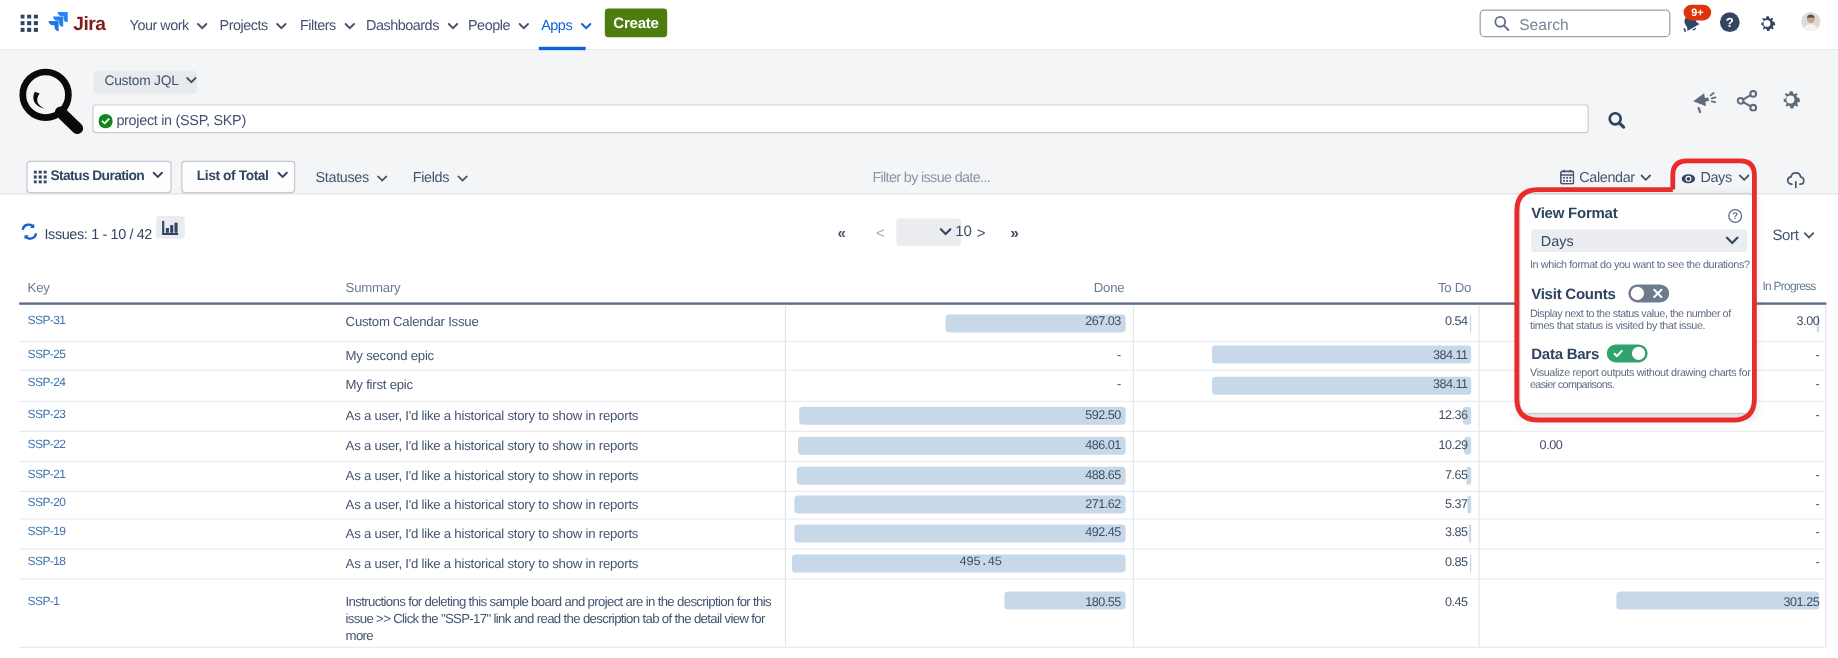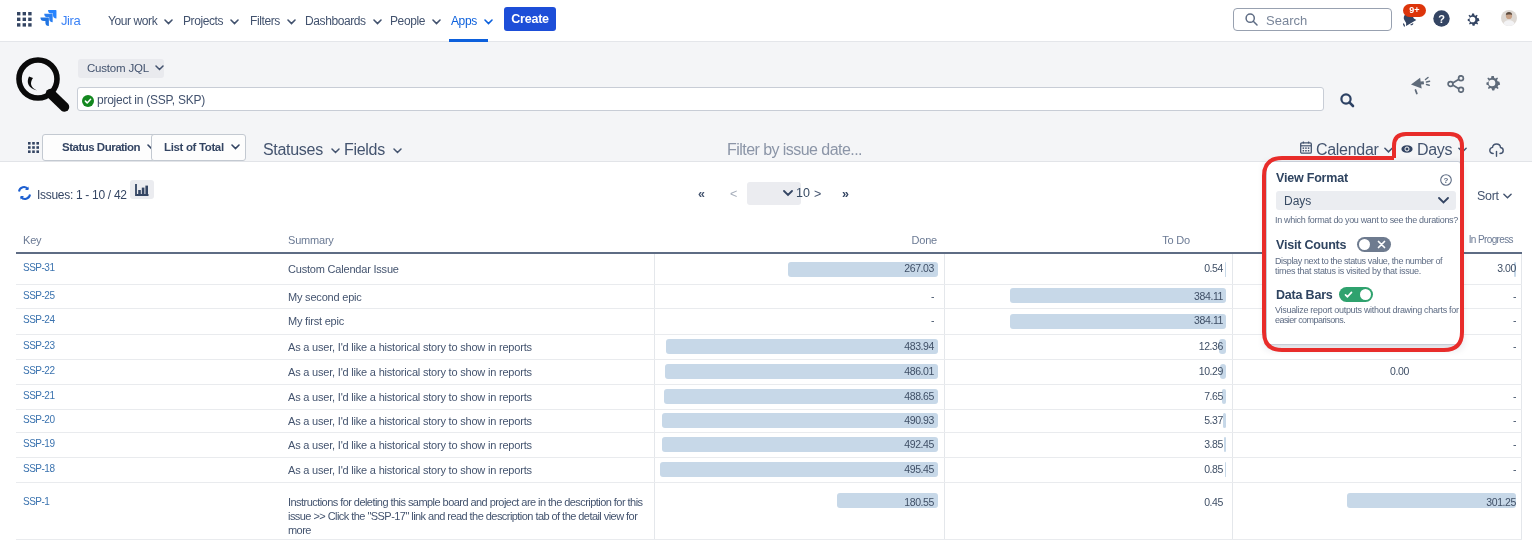--- a/index.html
+++ b/index.html
@@ -8,38 +8,38 @@
 .abs { position:absolute; }
 #canvas { position:relative; width:1532px; height:548px; }
 
 
 #nav { position:absolute; left:0; top:0; width:1532px; height:42px; background:#fff;
   border-bottom:1px solid #e4e6ea; }
 .navitem { position:absolute; top:0; height:42px; line-height:42px; font-size:12px;
   color:#42526e; letter-spacing:-0.4px; white-space:nowrap; }
 .chev { display:inline-block; vertical-align:middle; margin-left:4px; }
 #createbtn { position:absolute; left:504px; top:7px; width:52px; height:24px;
-  background:#1d4ed8; color:#fff; font-size:12.5px; font-weight:bold;
+  background:#4d7c0f; color:#fff; font-size:12.5px; font-weight:bold;
   border-radius:3px; text-align:center; line-height:24px; letter-spacing:-0.2px; }
 #appsunder { position:absolute; left:449px; top:39px; width:39px; height:3px; background:#0c60dc; }
 
 
 #grayband { position:absolute; left:0; top:42px; width:1532px; height:120px;
   background:#f4f5f7; border-bottom:1px solid #e2e4e8; }
 #jqlchip { position:absolute; left:78px; top:59px; width:86px; height:19px; background:#e9eaee;
   border-radius:3px; font-size:11.5px; color:#42526e; line-height:19px; padding:0 0 0 9px; letter-spacing:-0.2px; white-space:nowrap; }
 #jqlinput { position:absolute; left:77px; top:87px; width:1247px; height:24px;
   background:#fff; border:1px solid #c8cdd6; border-radius:3px; }
 #jqltext { position:absolute; left:97px; top:93px; font-size:12px; color:#42526e; letter-spacing:-0.25px; }
 
 
 .tbtn { position:absolute; top:134px; height:27px; background:#fdfdfd;
   border:1px solid #c3c9d1; border-radius:3px; font-size:11.5px; font-weight:bold;
   color:#344563; line-height:25px; white-space:nowrap; letter-spacing:-0.5px; }
-.tlabel { position:absolute; top:141px; font-size:16px; color:#44546f; white-space:nowrap; letter-spacing:-0.3px; }
+.tlabel { position:absolute; top:141px; font-size:12px; color:#44546f; white-space:nowrap; letter-spacing:-0.3px; }
 
 
 #issuesline { position:absolute; left:37px; top:188px; font-size:12px; color:#344563; letter-spacing:-0.3px; }
 #chartbtn { position:absolute; left:130px; top:180px; width:24px; height:19px;
   background:#ebecf0; border-radius:3px; }
 .pgel { position:absolute; top:187px; font-size:12.5px; color:#44546f; }
 #pgsel { position:absolute; left:747px; top:182px; width:54px; height:23px;
   background:#ebecf0; border-radius:3px; font-size:12.5px; color:#374a63; }
 
 
@@ -77,21 +77,21 @@
     <rect x="0" y="11.2" width="3.4" height="3.4"></rect>
         <rect x="5.6" y="11.2" width="3.4" height="3.4"></rect>
         <rect x="11.2" y="11.2" width="3.4" height="3.4"></rect>
   </g>
 </svg>
 <svg class="abs" style="left:40px;top:10px" width="17" height="17" viewBox="0 2 12.4 12.4">
   <path d="M6 7.54H.31a2.57 2.57 0 0 0 2.57 2.57h1.05v1.01A2.57 2.57 0 0 0 6.47 13.7V8a.47.47 0 0 0-.47-.46z" fill="#2175e2"></path>
   <path d="M8.77 4.77H3.08a2.57 2.57 0 0 0 2.57 2.57H6.7v1.01a2.57 2.57 0 0 0 2.54 2.57V5.24a.47.47 0 0 0-.47-.47z" fill="#2b7ff0"></path>
   <path d="M11.53 2H5.84a2.57 2.57 0 0 0 2.57 2.57h1.05v1.01A2.57 2.57 0 0 0 12 8.15V2.47A.47.47 0 0 0 11.53 2z" fill="#2684ff"></path>
 </svg>
-<div class="navitem" style="left:61px; font-size:13px; font-weight:normal; color:#3b82f6; letter-spacing:-0.4px;">Jira</div>
+<div class="navitem" style="left:61px; font-size:16px; font-weight:bold; color:#7f1d1d; letter-spacing:-0.4px;">Jira</div>
 <div class="navitem" style="left:108px">Your work <svg class="chev" width="9" height="6" viewBox="0 0 9 6">
         <path d="M1 1l3.5 3.5L8 1" stroke="#42526e" stroke-width="1.6" fill="none" stroke-linecap="round"></path>
       </svg></div>
 <div class="navitem" style="left:183px">Projects <svg class="chev" width="9" height="6" viewBox="0 0 9 6">
         <path d="M1 1l3.5 3.5L8 1" stroke="#42526e" stroke-width="1.6" fill="none" stroke-linecap="round"></path>
       </svg></div>
 <div class="navitem" style="left:250px">Filters <svg class="chev" width="9" height="6" viewBox="0 0 9 6">
         <path d="M1 1l3.5 3.5L8 1" stroke="#42526e" stroke-width="1.6" fill="none" stroke-linecap="round"></path>
       </svg></div>
 <div class="navitem" style="left:305px">Dashboards <svg class="chev" width="9" height="6" viewBox="0 0 9 6">
@@ -170,21 +170,21 @@
   <circle cx="3.5" cy="9" r="2.4" fill="none" stroke="#5f6b7a" stroke-width="1.7"></circle>
   <circle cx="14" cy="3.2" r="2.4" fill="none" stroke="#5f6b7a" stroke-width="1.7"></circle>
   <circle cx="14" cy="14.8" r="2.4" fill="none" stroke="#5f6b7a" stroke-width="1.7"></circle>
   <path d="M5.7 7.9 L11.9 4.3 M5.7 10.1 L11.9 13.7" stroke="#5f6b7a" stroke-width="1.7"></path>
 </svg>
 <svg class="abs" style="left:1482px;top:73px" width="20" height="20" viewBox="0 0 24 24">
   <path fill="#5f6b7a" d="M12 8a4 4 0 1 0 0 8 4 4 0 0 0 0-8zm9.7 5.4-.1.7-2.2.5a7.7 7.7 0 0 1-.7 1.6l1.2 1.9-1 1-1.9-1.2a7.7 7.7 0 0 1-1.6.7l-.5 2.2-.7.1h-1.4l-.7-.1-.5-2.2a7.7 7.7 0 0 1-1.6-.7l-1.9 1.2-1-1 1.2-1.9a7.7 7.7 0 0 1-.7-1.6l-2.2-.5-.1-.7v-1.4l.1-.7 2.2-.5a7.7 7.7 0 0 1 .7-1.6L6.4 6.4l1-1 1.9 1.2a7.7 7.7 0 0 1 1.6-.7l.5-2.2.7-.1h1.4l.7.1.5 2.2a7.7 7.7 0 0 1 1.6.7l1.9-1.2 1 1-1.2 1.9a7.7 7.7 0 0 1 .7 1.6l2.2.5.1.7z"></path>
   <circle cx="12" cy="12" r="2.4" fill="#f4f5f7"></circle>
 </svg>
 
-<div class="tbtn" style="left:22px;width:121px;padding-left:19px;margin-left:20px;">Status Duration <svg class="chev" width="9" height="6" viewBox="0 0 9 6" style="margin-top:-2px">
+<div class="tbtn" style="left:22px;width:121px;padding-left:19px;">Status Duration <svg class="chev" width="9" height="6" viewBox="0 0 9 6" style="margin-top:-2px">
         <path d="M1 1l3.5 3.5L8 1" stroke="#344563" stroke-width="1.6" fill="none" stroke-linecap="round"></path>
       </svg></div>
 <svg class="abs" style="left:28px;top:142px" width="11" height="11" viewBox="0 0 11 11">
   <g fill="#344563">
     <rect x="0" y="0" width="2.6" height="2.6"></rect>
         <rect x="4.2" y="0" width="2.6" height="2.6"></rect>
         <rect x="8.4" y="0" width="2.6" height="2.6"></rect>
     <rect x="0" y="4.2" width="2.6" height="2.6"></rect>
         <rect x="4.2" y="4.2" width="2.6" height="2.6"></rect>
         <rect x="8.4" y="4.2" width="2.6" height="2.6"></rect>
@@ -255,21 +255,21 @@
     </div>
 <div class="pgel" style="left:814px;color:#44546f">&gt;</div>
 <div class="pgel" style="left:842px;color:#344563;font-weight:bold;letter-spacing:-1px;">»</div>
 <div class="pgel" style="left:1477px;top:189px;letter-spacing:-0.3px">Sort <svg class="chev" style="margin-left:1px" width="9" height="7" viewBox="0 0 10 7">
         <path d="M1 1l4 4L9 1" stroke="#44546f" stroke-width="1.6" fill="none" stroke-linecap="round"></path>
       </svg></div>
 
 <div class="th" style="left:23px">Key</div>
 <div class="th" style="left:288px">Summary</div>
 <div class="th" style="left:837px;width:100px;text-align:right">Done</div>
-<div class="th" style="left:1126px;width:100px;text-align:center">To Do</div>
+<div class="th" style="left:1126px;width:100px;text-align:right">To Do</div>
 <div class="th" style="left:1413px;width:100px;text-align:right;font-size:10px;letter-spacing:-0.62px">In Progress</div>
 <div id="headrule"></div>
 <div class="vline" style="left:654px;top:254px;height:285px"></div>
 <div class="vline" style="left:944px;top:254px;height:285px"></div>
 <div class="vline" style="left:1232px;top:254px;height:285px"></div>
 <div class="vline" style="left:1521px;top:254px;height:285px"></div>
 <div id="rows">
 <div class="rline" style="top:284px"></div>
 <div class="key" style="top:262px">SSP-31</div>
 <div class="sum" style="top:262px;line-height:14px;">Custom Calendar Issue</div>
@@ -290,61 +290,61 @@
 <div class="key" style="top:314px">SSP-24</div>
 <div class="sum" style="top:314px;line-height:14px;">My first epic</div>
 <div class="num" style="left:700px;top:314px;width:234px;text-align:right;">-</div>
 <div class="bar" style="left:1010px;top:314px;width:216px;"></div>
 <div class="num" style="left:990px;top:314px;width:233px;text-align:right;">384.11</div>
 <div class="num" style="left:1283px;top:314px;width:233px;text-align:right;">-</div>
 <div class="rline" style="top:359px"></div>
 <div class="key" style="top:340px">SSP-23</div>
 <div class="sum" style="top:340px;line-height:14px;">As a user, I'd like a historical story to show in reports</div>
 <div class="bar" style="left:666px;top:339px;width:272px;"></div>
-<div class="num" style="left:700px;top:340px;width:234px;text-align:right;">483.94</div>
+<div class="num" style="left:700px;top:340px;width:234px;text-align:right;">592.50</div>
 <div class="bar" style="left:1219px;top:339px;width:7px;"></div>
 <div class="num" style="left:990px;top:340px;width:233px;text-align:right;">12.36</div>
 <div class="num" style="left:1283px;top:340px;width:233px;text-align:right;">-</div>
 <div class="rline" style="top:384px"></div>
 <div class="key" style="top:365px">SSP-22</div>
 <div class="sum" style="top:365px;line-height:14px;">As a user, I'd like a historical story to show in reports</div>
 <div class="bar" style="left:665px;top:364px;width:273px;"></div>
 <div class="num" style="left:700px;top:365px;width:234px;text-align:right;">486.01</div>
 <div class="bar" style="left:1220px;top:364px;width:6px;"></div>
 <div class="num" style="left:990px;top:365px;width:233px;text-align:right;">10.29</div>
-<div class="num" style="left:1283px;top:365px;width:233px;text-align:center;">0.00</div>
+<div class="num" style="left:1283px;top:365px;width:233px;text-align:left;">0.00</div>
 <div class="rline" style="top:409px"></div>
 <div class="key" style="top:390px">SSP-21</div>
 <div class="sum" style="top:390px;line-height:14px;">As a user, I'd like a historical story to show in reports</div>
 <div class="bar" style="left:664px;top:389px;width:274px;"></div>
 <div class="num" style="left:700px;top:390px;width:234px;text-align:right;">488.65</div>
 <div class="bar" style="left:1222px;top:389px;width:4px;"></div>
 <div class="num" style="left:990px;top:390px;width:233px;text-align:right;">7.65</div>
 <div class="num" style="left:1283px;top:390px;width:233px;text-align:right;">-</div>
 <div class="rline" style="top:432px"></div>
 <div class="key" style="top:414px">SSP-20</div>
 <div class="sum" style="top:414px;line-height:14px;">As a user, I'd like a historical story to show in reports</div>
 <div class="bar" style="left:662px;top:413px;width:276px;"></div>
-<div class="num" style="left:700px;top:414px;width:234px;text-align:right;">490.93</div>
+<div class="num" style="left:700px;top:414px;width:234px;text-align:right;">271.62</div>
 <div class="bar" style="left:1223px;top:413px;width:3px;"></div>
 <div class="num" style="left:990px;top:414px;width:233px;text-align:right;">5.37</div>
 <div class="num" style="left:1283px;top:414px;width:233px;text-align:right;">-</div>
 <div class="rline" style="top:457px"></div>
 <div class="key" style="top:438px">SSP-19</div>
 <div class="sum" style="top:438px;line-height:14px;">As a user, I'd like a historical story to show in reports</div>
 <div class="bar" style="left:662px;top:437px;width:276px;"></div>
 <div class="num" style="left:700px;top:438px;width:234px;text-align:right;">492.45</div>
 <div class="bar" style="left:1224px;top:437px;width:2px;"></div>
 <div class="num" style="left:990px;top:438px;width:233px;text-align:right;">3.85</div>
 <div class="num" style="left:1283px;top:438px;width:233px;text-align:right;">-</div>
 <div class="rline" style="top:482px"></div>
 <div class="key" style="top:463px">SSP-18</div>
 <div class="sum" style="top:463px;line-height:14px;">As a user, I'd like a historical story to show in reports</div>
 <div class="bar" style="left:660px;top:462px;width:278px;"></div>
-<div class="num" style="left:700px;top:463px;width:234px;text-align:right;">495.45</div>
+<div class="num" style="left:700px;top:463px;width:234px;text-align:center;font-family:Liberation Mono, monospace;">495.45</div>
 <div class="bar" style="left:1225px;top:462px;width:1px;"></div>
 <div class="num" style="left:990px;top:463px;width:233px;text-align:right;">0.85</div>
 <div class="num" style="left:1283px;top:463px;width:233px;text-align:right;">-</div>
 <div class="rline" style="top:539px"></div>
 <div class="key" style="top:496px">SSP-1</div>
 <div class="sum" style="top:495px;line-height:14px;letter-spacing:-0.55px;">Instructions for deleting this sample board and project are in the description for this<br>issue &gt;&gt; Click the "SSP-17" link and read the description tab of the detail view for<br>more</div>
 <div class="bar" style="left:837px;top:493px;width:101px;"></div>
 <div class="num" style="left:700px;top:496px;width:234px;text-align:right;">180.55</div>
 <div class="num" style="left:990px;top:496px;width:233px;text-align:right;">0.45</div>
 <div class="bar" style="left:1347px;top:493px;width:169px;"></div>

